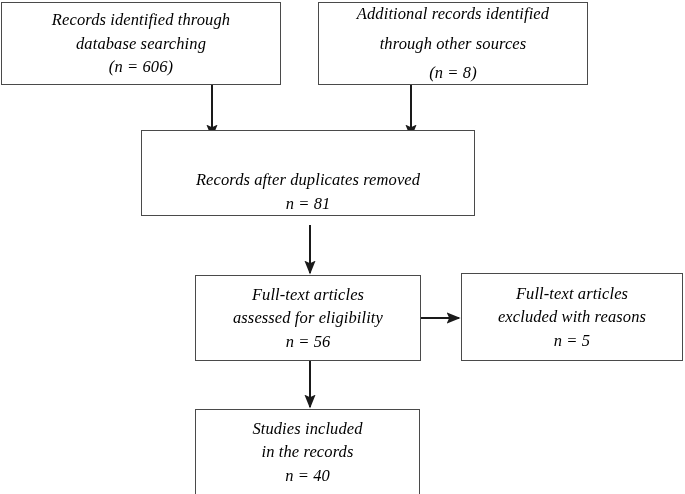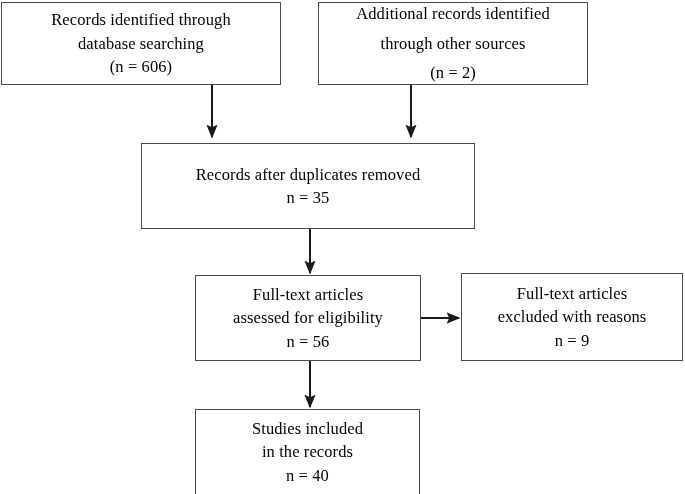--- a/index.html
+++ b/index.html
@@ -7,20 +7,21 @@
     padding: 0;
     background: #ffffff;
   }
   #diagram-root {
     position: relative;
     width: 685px;
     height: 494px;
     background: #ffffff;
     overflow: hidden;
     font-family: "Liberation Serif", "DejaVu Serif", serif;
+    font-style: italic;
   }
   #flow-svg {
     position: absolute;
     left: 0;
     top: 0;
     width: 685px;
     height: 494px;
   }
   .flow-box {
     position: absolute;
@@ -39,21 +40,21 @@
     z-index: 2;
   }
   .flow-box .line {
     display: block;
     white-space: nowrap;
   }
 
   
   #box-db-records      { left: 1px;   top: 2px;   width: 280px; height: 83px; }
   #box-other-sources   { left: 318px; top: 2px;   width: 270px; height: 83px; gap: 6px; }
-  #box-after-dupes     { left: 141px; top: 143px; width: 334px; height: 86px; }
+  #box-after-dupes     { left: 141px; top: 130px; width: 334px; height: 86px; justify-content: flex-end; }
   #box-fulltext-assess { left: 195px; top: 275px; width: 226px; height: 86px; }
   #box-fulltext-excl   { left: 461px; top: 273px; width: 222px; height: 88px; }
   #box-studies-incl    { left: 195px; top: 409px; width: 225px; height: 86px; }
 </style>
 </head>
 <body>
 
 <div id="diagram-root">
 
   <svg id="flow-svg" viewBox="0 0 685 494" xmlns="http://www.w3.org/2000/svg">
@@ -74,38 +75,38 @@
 
   <div class="flow-box" id="box-db-records">
     <span class="line">Records identified through</span>
     <span class="line">database searching</span>
     <span class="line">(n = 606)</span>
   </div>
 
   <div class="flow-box" id="box-other-sources">
     <span class="line">Additional records identified</span>
     <span class="line">through other sources</span>
-    <span class="line">(n = 2)</span>
+    <span class="line">(n = 8)</span>
   </div>
 
   <div class="flow-box" id="box-after-dupes">
     <span class="line">Records after duplicates removed</span>
-    <span class="line">n = 35</span>
+    <span class="line">n = 81</span>
   </div>
 
   <div class="flow-box" id="box-fulltext-assess">
     <span class="line">Full-text articles</span>
     <span class="line">assessed for eligibility</span>
     <span class="line">n = 56</span>
   </div>
 
   <div class="flow-box" id="box-fulltext-excl">
     <span class="line">Full-text articles</span>
     <span class="line">excluded with reasons</span>
-    <span class="line">n = 9</span>
+    <span class="line">n = 5</span>
   </div>
 
   <div class="flow-box" id="box-studies-incl">
     <span class="line">Studies included</span>
     <span class="line">in the records</span>
     <span class="line">n = 40</span>
   </div>
 
 </div>
 

